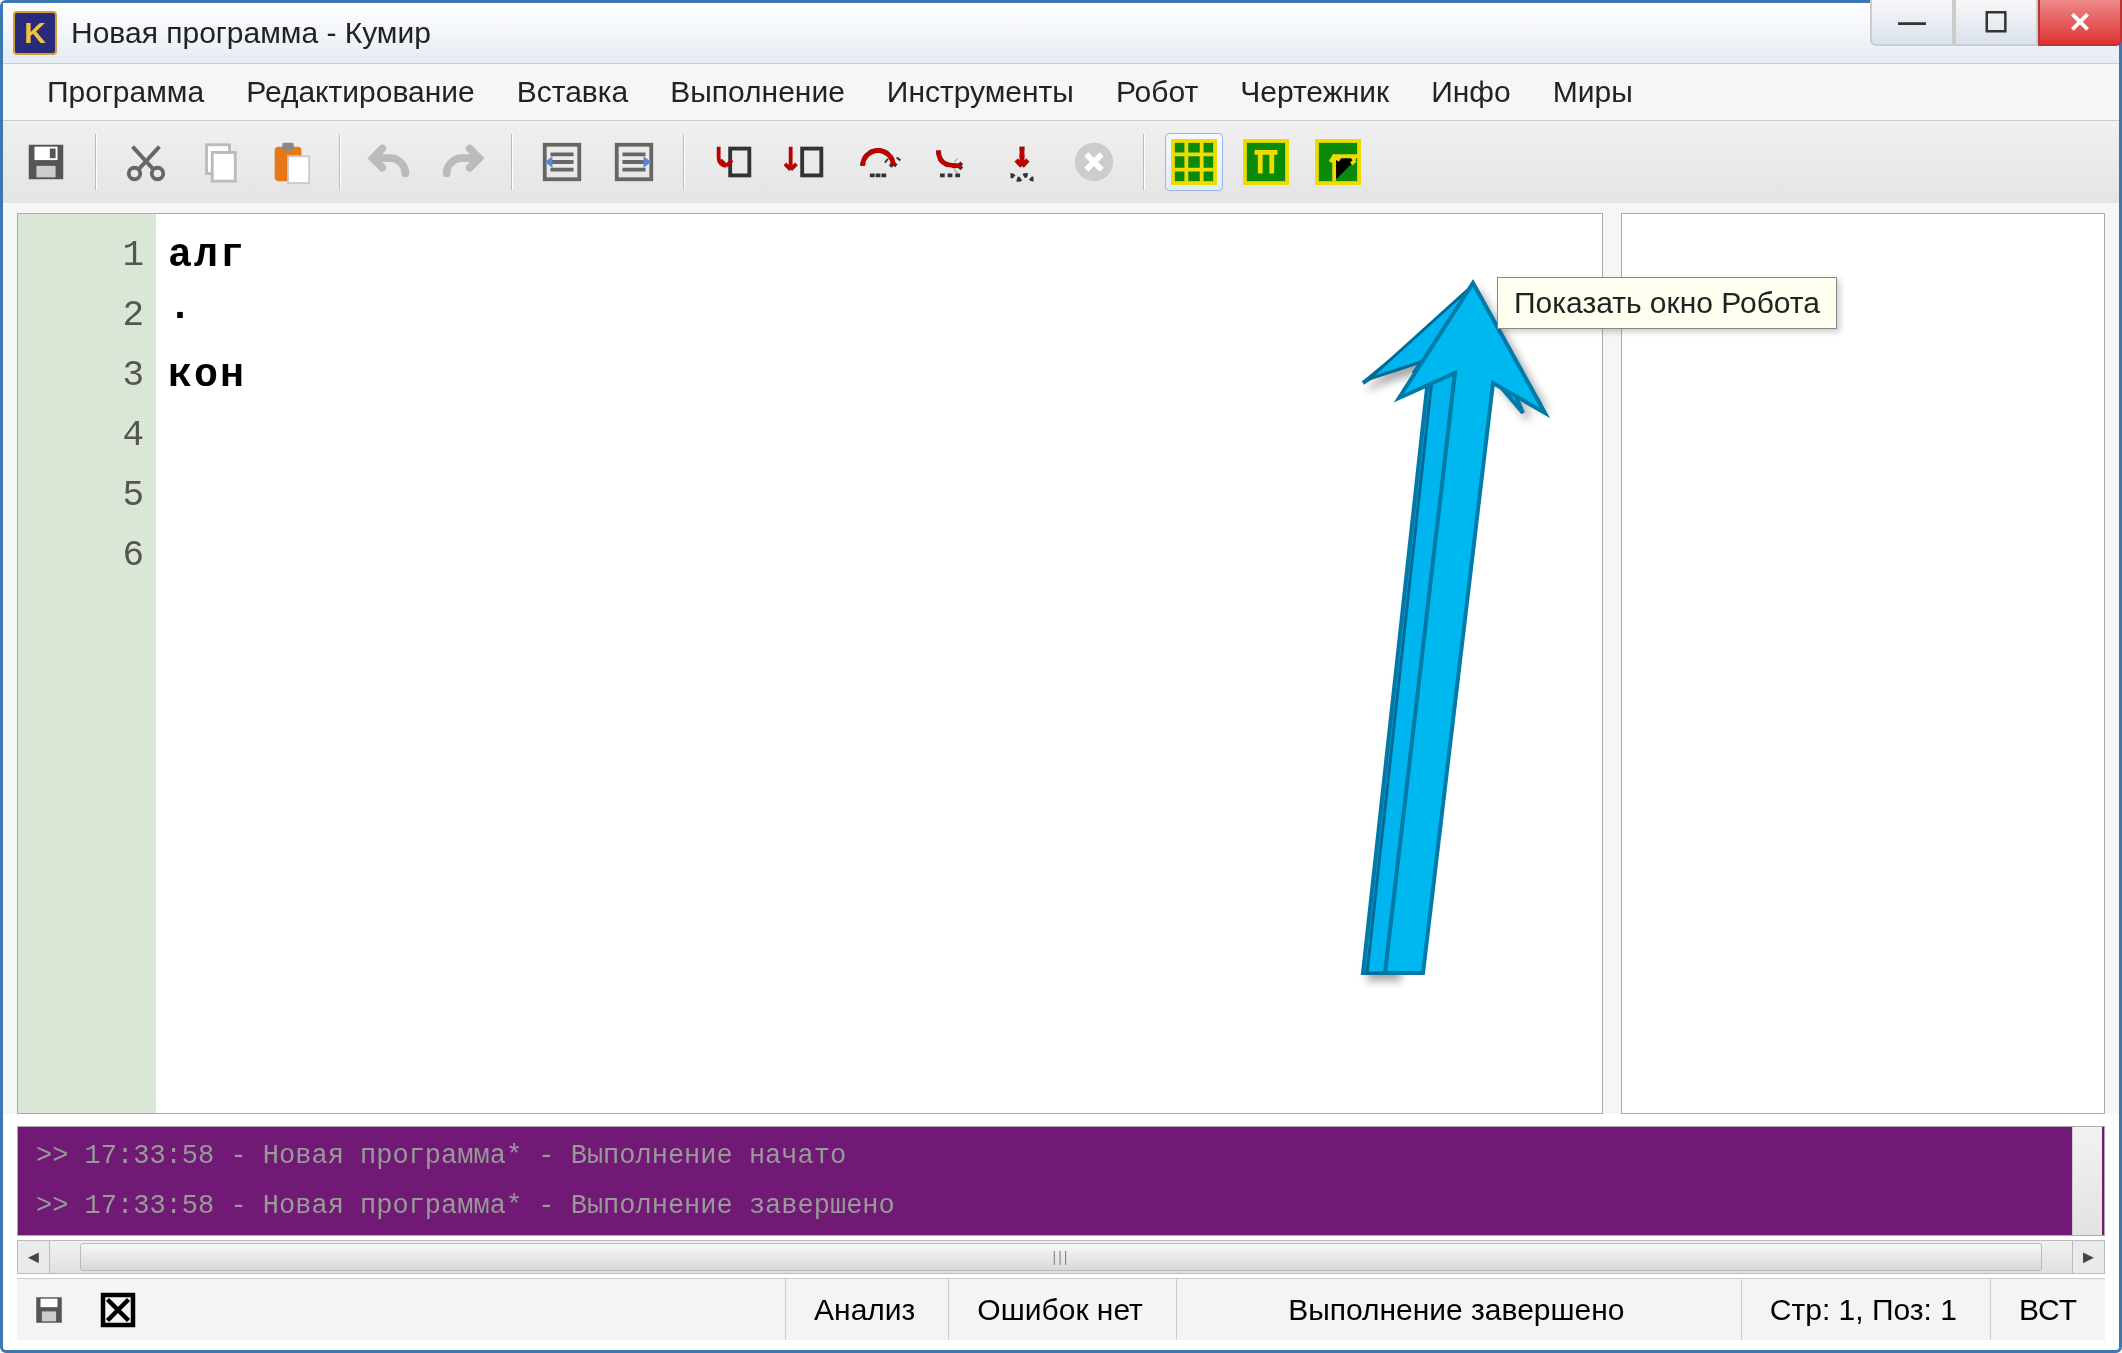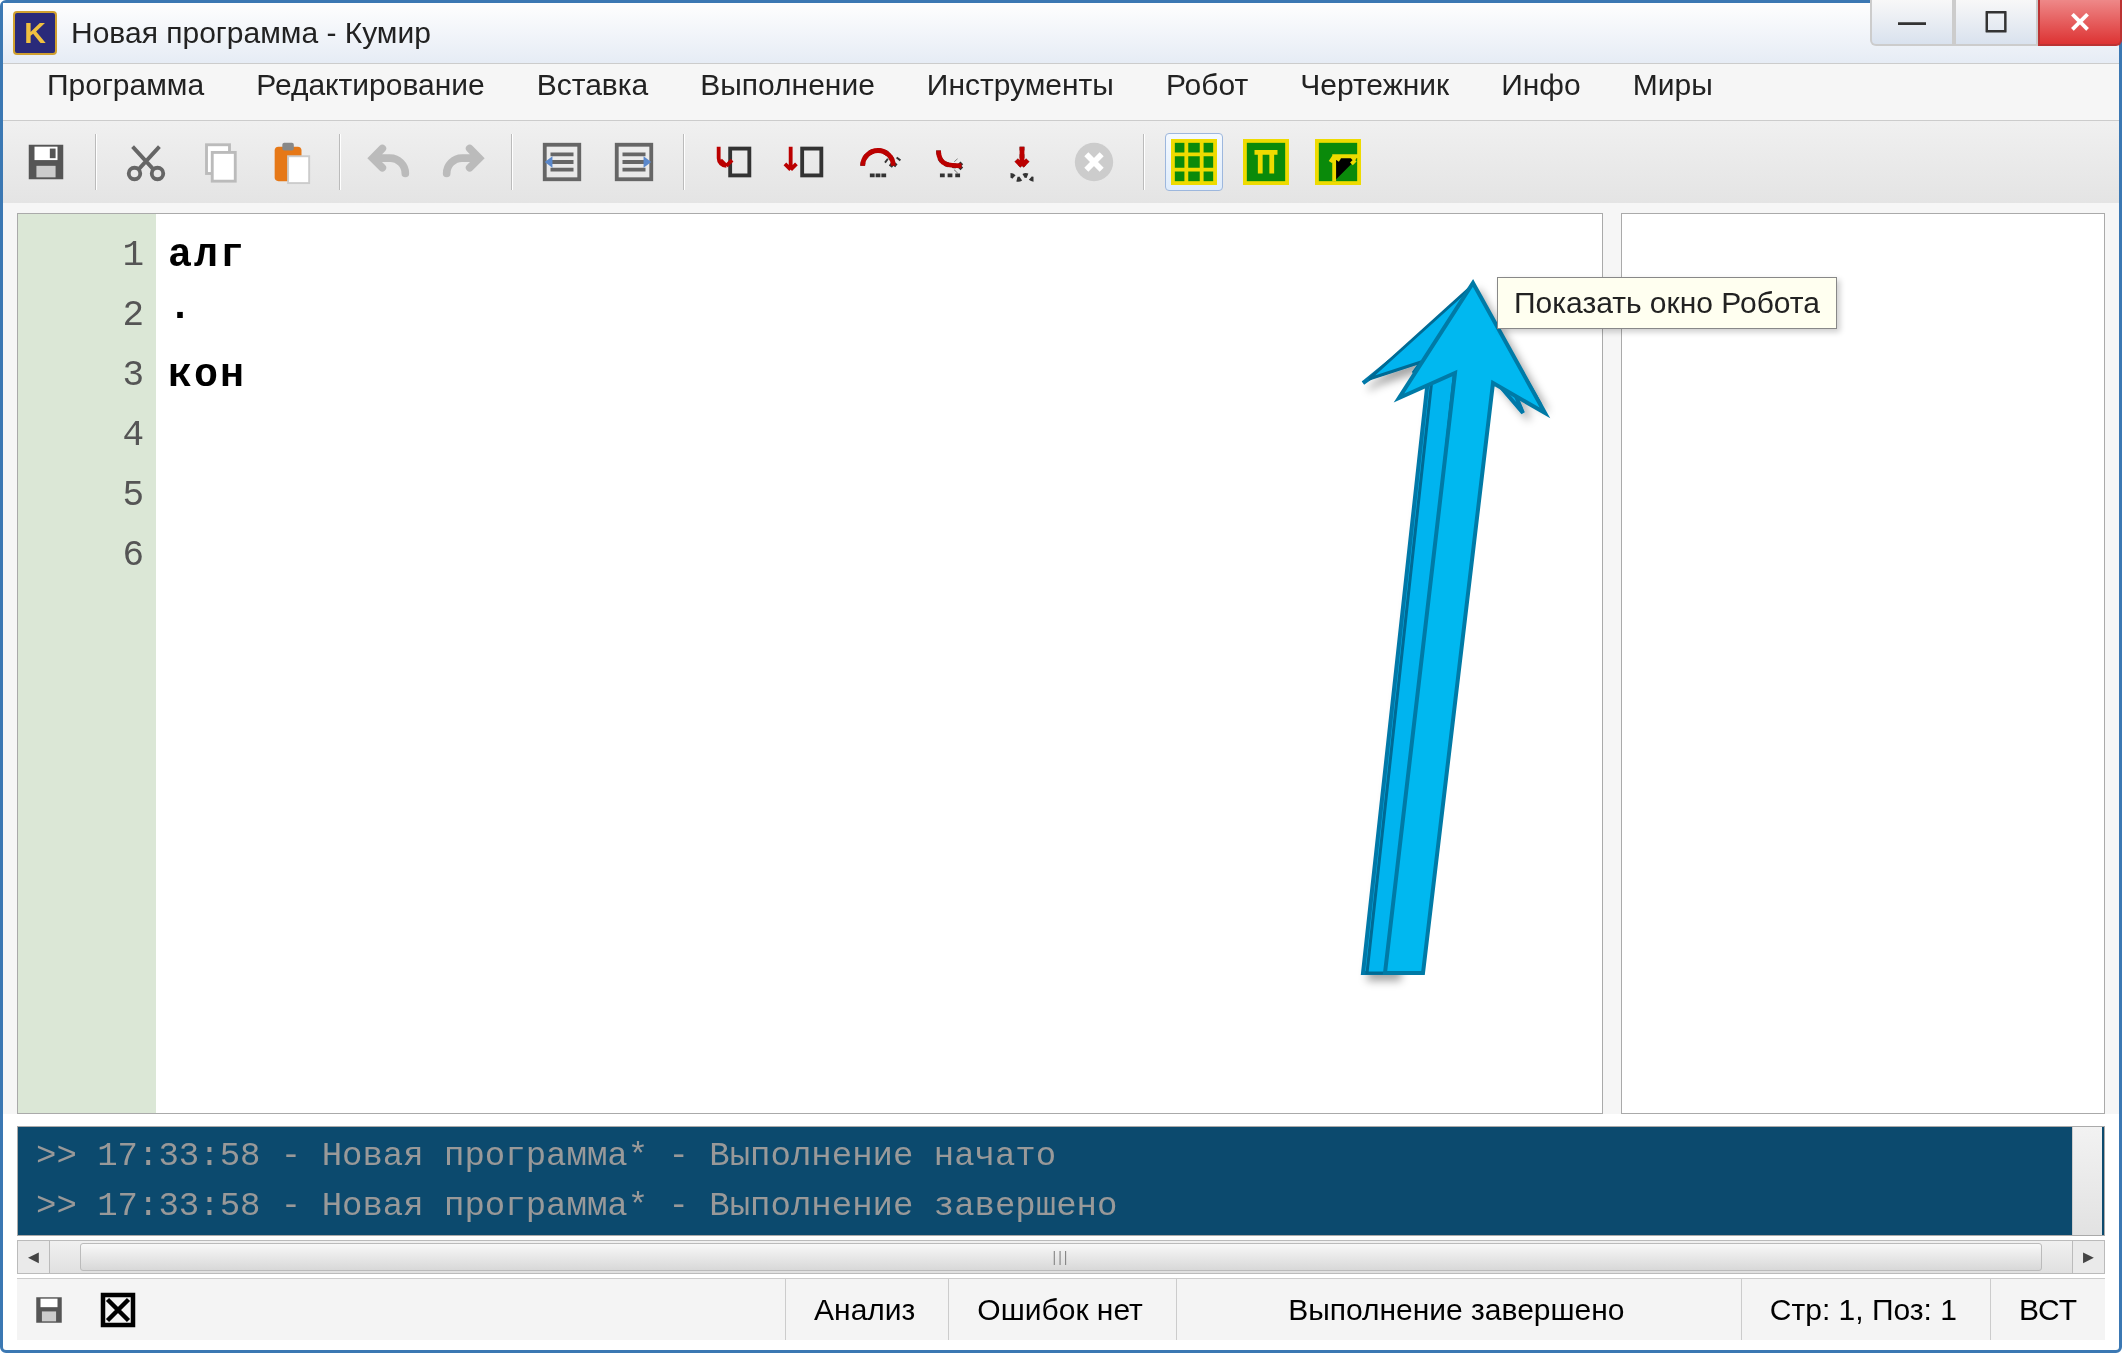--- a/index.html
+++ b/index.html
@@ -11,21 +11,21 @@
   .app-icon { width:44px; height:44px; background:#2a2a7a; border:2px solid #d0a030; border-radius:4px; display:flex; align-items:center; justify-content:center; color:#f0c040; font-weight:bold; font-size:30px; }
   .title-text { color:#222; font-size:30px; }
   .win-controls { position:absolute; right:-3px; top:-3px; display:flex; }
   .win-btn { width:84px; height:46px; border:2px solid #ccc; border-top:none; background:linear-gradient(#f8f8f8,#d9e2ee); display:flex; align-items:center; justify-content:center; }
   .win-btn.min { border-bottom-left-radius:6px; }
   .win-btn.close { background:linear-gradient(#e88,#d33); border-bottom-right-radius:6px; border-color:#b33; }
   .win-sym { font-size:28px; color:#333; font-weight:bold; }
   .win-btn.close .win-sym { color:#fff; }
 
   
-  .menubar { height:58px; border-top:1px solid #ccc; border-bottom:1px solid #ccc; background:#f6f6f6; display:flex; gap:16px; padding:0 26px; }
+  .menubar { height:58px; border-top:1px solid #ccc; border-bottom:1px solid #ccc; background:#f6f6f6; display:flex; align-items:center; gap:6px; padding:0 26px; }
   .menu-item { padding:4px 18px; color:#222; font-size:30px; }
 
   
   .toolbar { height:82px; background:linear-gradient(#f0f0f0,#e4e4e4); display:flex; align-items:center; padding:0 14px; gap:14px; }
   .tsep { width:2px; height:56px; background:#bbb; margin:0 6px; border-right:1px solid #fff; }
   .tbtn { width:58px; height:58px; display:flex; align-items:center; justify-content:center; border-radius:4px; }
   .tbtn .ti { width:46px; height:46px; }
   .tbtn.active { border:1px solid #9db7dd; background:linear-gradient(#f4f9ff,#dfecfb); padding:1px; }
 
   
@@ -39,21 +39,21 @@
   .editor-pane { flex:0 0 1586px; border:1px solid #aaa; background:#fff; display:flex; overflow:hidden; }
   .gutter { width:138px; background:#dbe7d6; text-align:right; padding:12px 12px 0 0; color:#555; font-family:"Consolas","Courier New",monospace; font-size:36px; line-height:60px; }
   .code { flex:1; padding:12px 0 0 12px; font-family:"Consolas","Courier New",monospace; font-size:40px; line-height:60px; }
   .code-line { white-space:pre; }
   .pipe { color:#888; font-weight:bold; display:inline-block; width:20px; }
   .kw-comm { color:#999; font-weight:bold; letter-spacing:3px; }
   .kw { color:#000; font-weight:bold; letter-spacing:2px; }
   .side-pane { flex:1; border:1px solid #aaa; background:#fff; }
 
   
-  .console { height:110px; margin:12px 14px 0 14px; border:1px solid #aaa; background:#0c4a6e; font-family:"Consolas","Courier New",monospace; font-size:34px; color:#999; padding:4px 18px; line-height:50px; overflow:hidden; position:relative; }
+  .console { height:110px; margin:12px 14px 0 14px; border:1px solid #aaa; background:#701a75; font-family:"Consolas","Courier New",monospace; font-size:27px; color:#999; padding:4px 18px; line-height:50px; overflow:hidden; position:relative; }
   .vscroll-hint { position:absolute; right:2px; top:0; bottom:0; width:30px; background:linear-gradient(#f2f2f2,#e2e2e2); border-left:1px solid #ccc; }
 
   
   .hscroll { height:34px; margin:4px 14px 0 14px; background:linear-gradient(#f0f0f0,#e0e0e0); border:1px solid #bbb; display:flex; align-items:center; }
   .hs-btn { width:32px; height:100%; background:#eaeaea; border-right:1px solid #bbb; display:flex; align-items:center; justify-content:center; color:#444; font-size:18px;}
   .hs-btn.right { border-right:none; border-left:1px solid #bbb; }
   .hs-track { flex:1; height:100%; position:relative; }
   .hs-thumb { position:absolute; left:30px; right:30px; top:2px; bottom:2px; background:linear-gradient(#f8f8f8,#d8d8d8); border:1px solid #bbb; border-radius:3px; display:flex; align-items:center; justify-content:center; color:#888; font-size:14px; letter-spacing:2px;}
 
   

